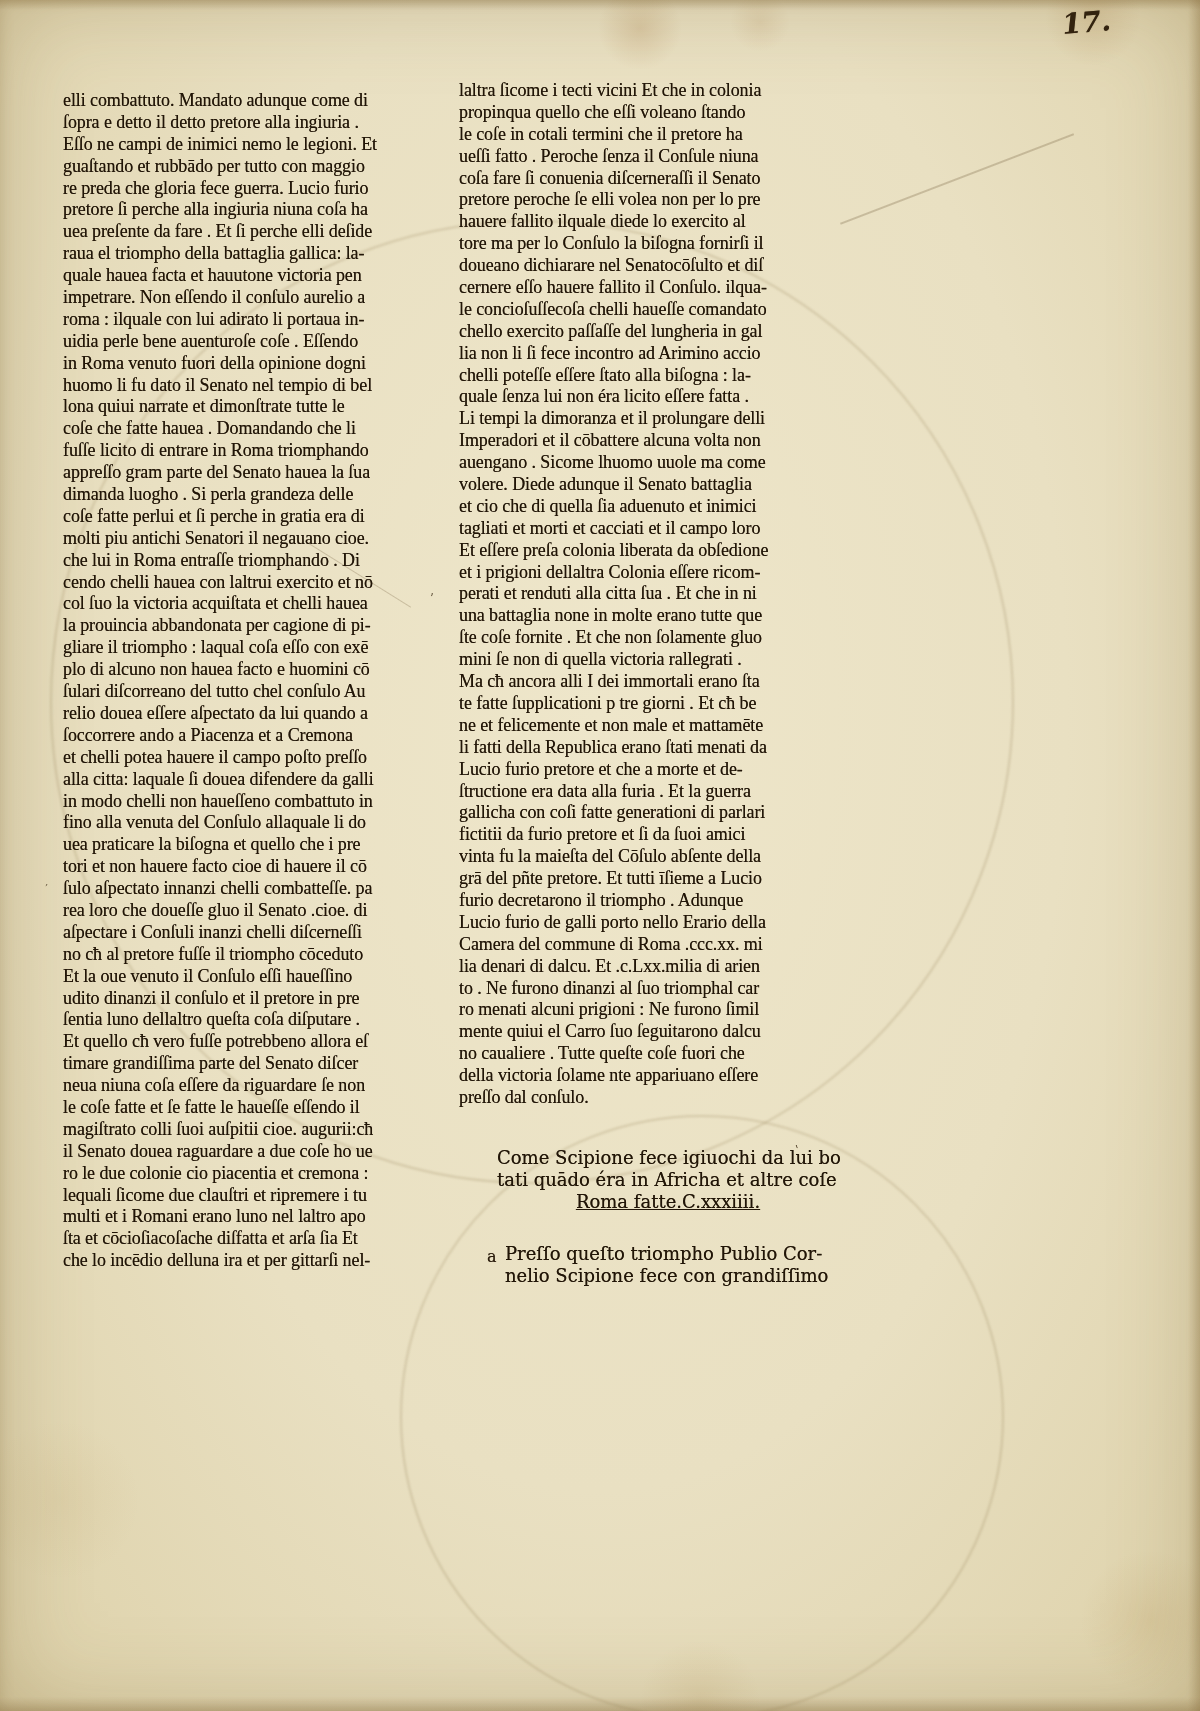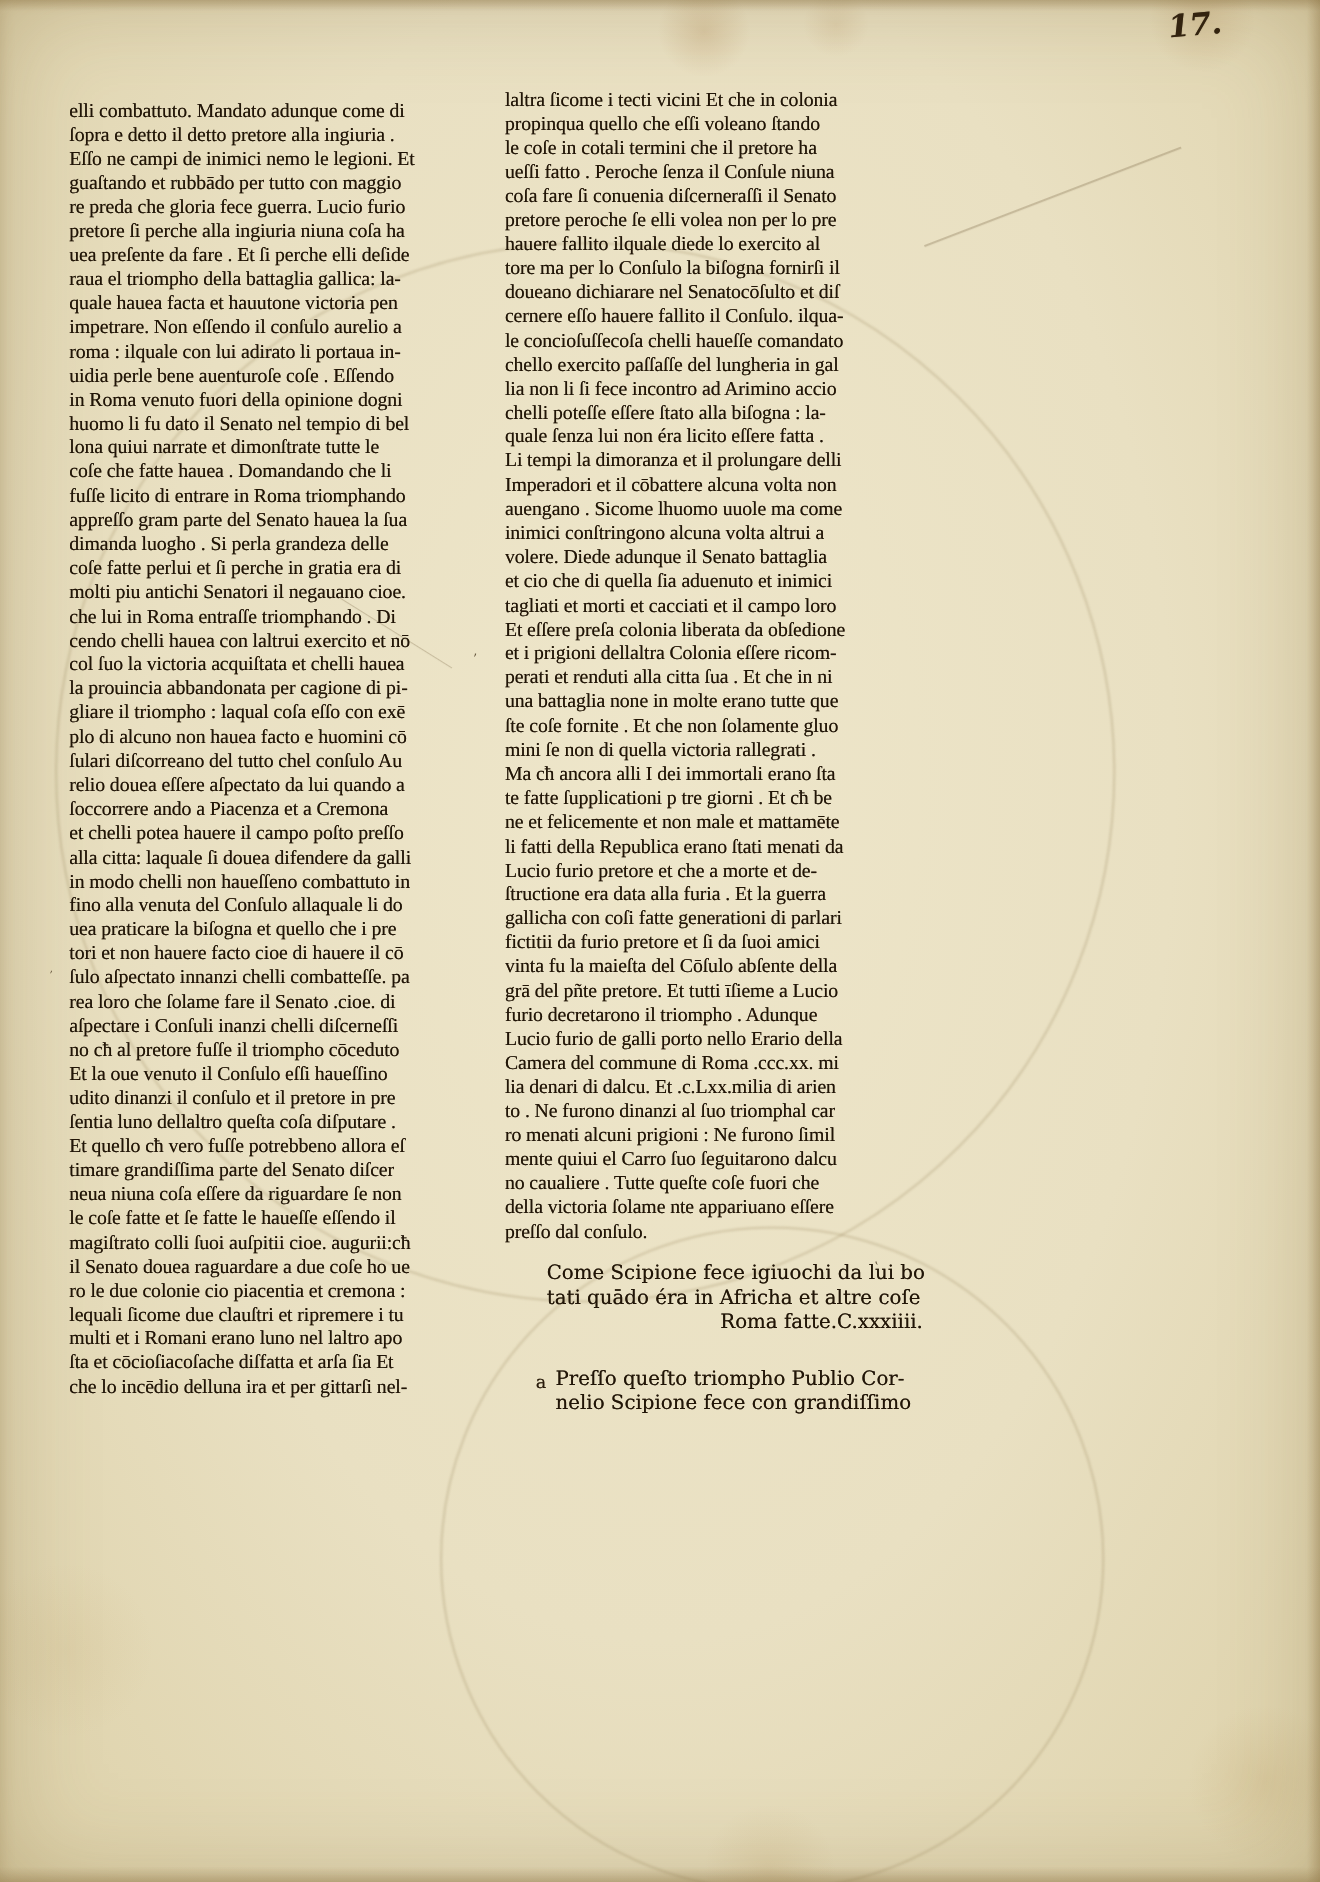--- a/index.html
+++ b/index.html
@@ -32,21 +32,21 @@
     font-family:Liberation Serif, serif;
   }
   .col-left{left:63px;top:90px;width:378px;}
   .col-right{left:459px;top:80px;width:396px;}
   .tl{height:21.9px;}
   .heading{
     position:absolute;left:497px;top:1146px;width:342px;
     font-size:18px;line-height:23px;color:#211507;
     text-shadow:0 0 .6px rgba(33,21,7,.75);white-space:nowrap;
   }
-  .heading-lastline{display:flex;justify-content:flex-end;white-space:nowrap;}
+  .heading-lastline{display:flex;justify-content:center;white-space:nowrap;text-decoration:underline;}
   .closing{
     position:absolute;left:505px;top:1242px;width:320px;
     font-size:18px;line-height:23.5px;color:#211507;
     text-shadow:0 0 .6px rgba(33,21,7,.75);white-space:nowrap;
   }
   .para-initial{
     position:absolute;left:487px;top:1247px;
     font-size:16px;color:#2a1c0c;text-shadow:0 0 .5px rgba(33,21,7,.6);
   }
   .folio{
@@ -139,21 +139,21 @@
       <div class="tl">ſulari diſcorreano del tutto chel conſulo Au</div>
       <div class="tl">relio douea eſſere aſpectato da lui quando a</div>
       <div class="tl">ſoccorrere ando a Piacenza  et a  Cremona</div>
       <div class="tl">et chelli potea hauere il campo  poſto preſſo</div>
       <div class="tl">alla citta: laquale ſi douea difendere da galli</div>
       <div class="tl">in modo chelli non haueſſeno combattuto in</div>
       <div class="tl">fino alla venuta del  Conſulo allaquale li do</div>
       <div class="tl">uea  praticare  la biſogna  et quello che i pre</div>
       <div class="tl">tori et non hauere facto cioe di hauere il cō</div>
       <div class="tl">ſulo aſpectato innanzi chelli combatteſſe. pa</div>
-      <div class="tl">rea loro che  ſolame fare il Senato .cioe. di</div>
+      <div class="tl">rea loro che  doueſſe gluo il Senato .cioe. di</div>
       <div class="tl">aſpectare i Conſuli inanzi chelli diſcerneſſi</div>
       <div class="tl">no cħ al pretore fuſſe il triompho cōceduto</div>
       <div class="tl">Et la oue  venuto  il  Conſulo eſſi haueſſino</div>
       <div class="tl">udito dinanzi il conſulo et il pretore  in pre</div>
       <div class="tl">ſentia luno dellaltro queſta coſa diſputare .</div>
       <div class="tl">Et quello cħ vero fuſſe potrebbeno allora eſ</div>
       <div class="tl">timare grandiſſima parte del  Senato diſcer</div>
       <div class="tl">neua niuna coſa eſſere da riguardare ſe non</div>
       <div class="tl">le coſe fatte et ſe fatte  le  haueſſe eſſendo il</div>
       <div class="tl">magiſtrato colli ſuoi auſpitii cioe. augurii:cħ</div>
@@ -177,21 +177,20 @@
       <div class="tl">doueano dichiarare nel Senatocōſulto et diſ</div>
       <div class="tl">cernere  eſſo  hauere fallito  il Conſulo. ilqua-</div>
       <div class="tl">le concioſuſſecoſa  chelli haueſſe  comandato</div>
       <div class="tl">chello  exercito  paſſaſſe del  lungheria  in gal</div>
       <div class="tl">lia non li ſi fece incontro ad  Arimino accio</div>
       <div class="tl">chelli poteſſe eſſere  ſtato  alla  biſogna : la-</div>
       <div class="tl">quale ſenza  lui non éra licito  eſſere fatta  .</div>
       <div class="tl">Li tempi la dimoranza et il prolungare delli</div>
       <div class="tl">Imperadori et il cōbattere alcuna volta non</div>
       <div class="tl">auengano . Sicome  lhuomo uuole  ma come</div>
-      <div class="tl">inimici  conſtringono  alcuna  volta altrui  a</div>
       <div class="tl">volere.  Diede  adunque  il  Senato battaglia</div>
       <div class="tl">et cio che di quella  ſia  aduenuto et inimici</div>
       <div class="tl">tagliati et morti et cacciati  et il campo loro</div>
       <div class="tl">Et eſſere preſa colonia liberata da obſedione</div>
       <div class="tl">et i prigioni  dellaltra  Colonia  eſſere ricom-</div>
       <div class="tl">perati et renduti alla citta ſua .  Et che in ni</div>
       <div class="tl">una battaglia none in molte erano tutte que</div>
       <div class="tl">ſte coſe fornite  .  Et che non ſolamente gluo</div>
       <div class="tl">mini ſe non di  quella  victoria  rallegrati  .</div>
       <div class="tl">Ma cħ ancora alli I dei immortali  erano ſta</div>

